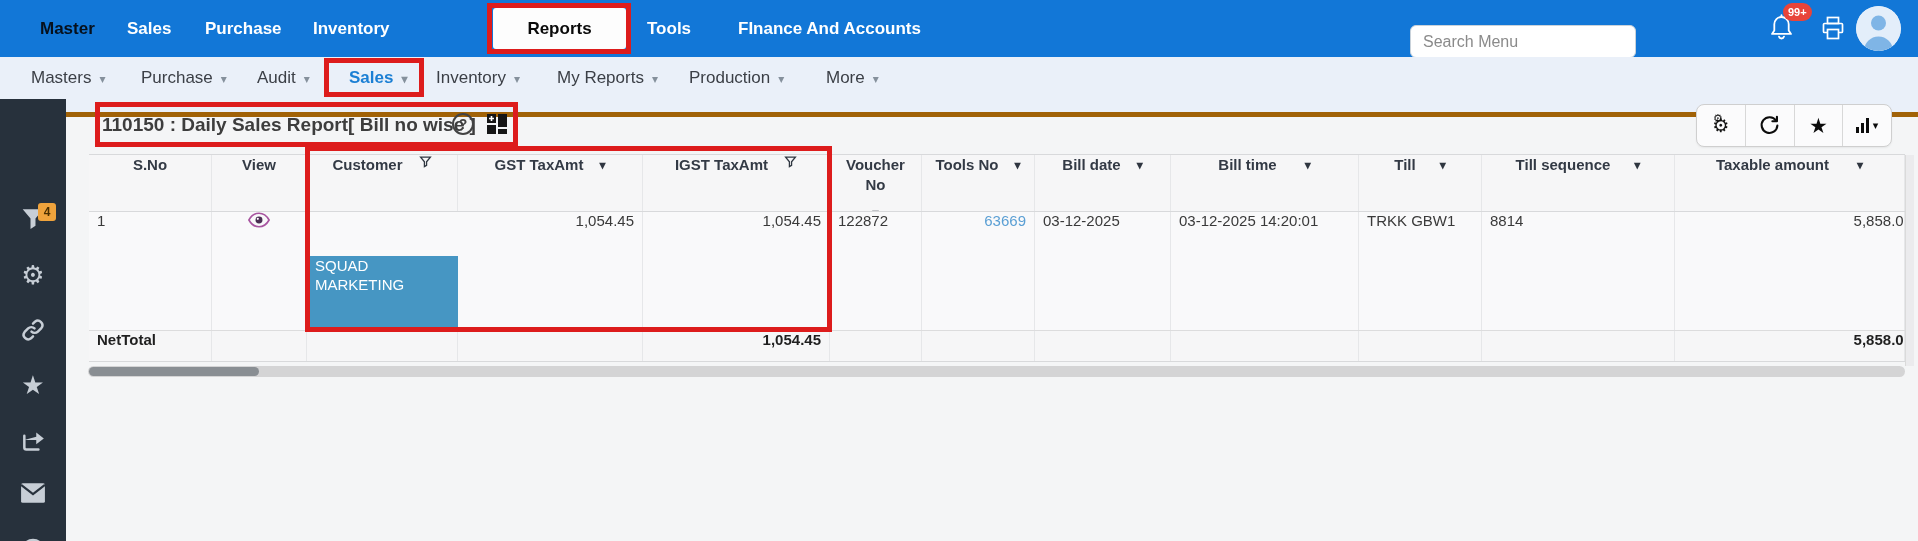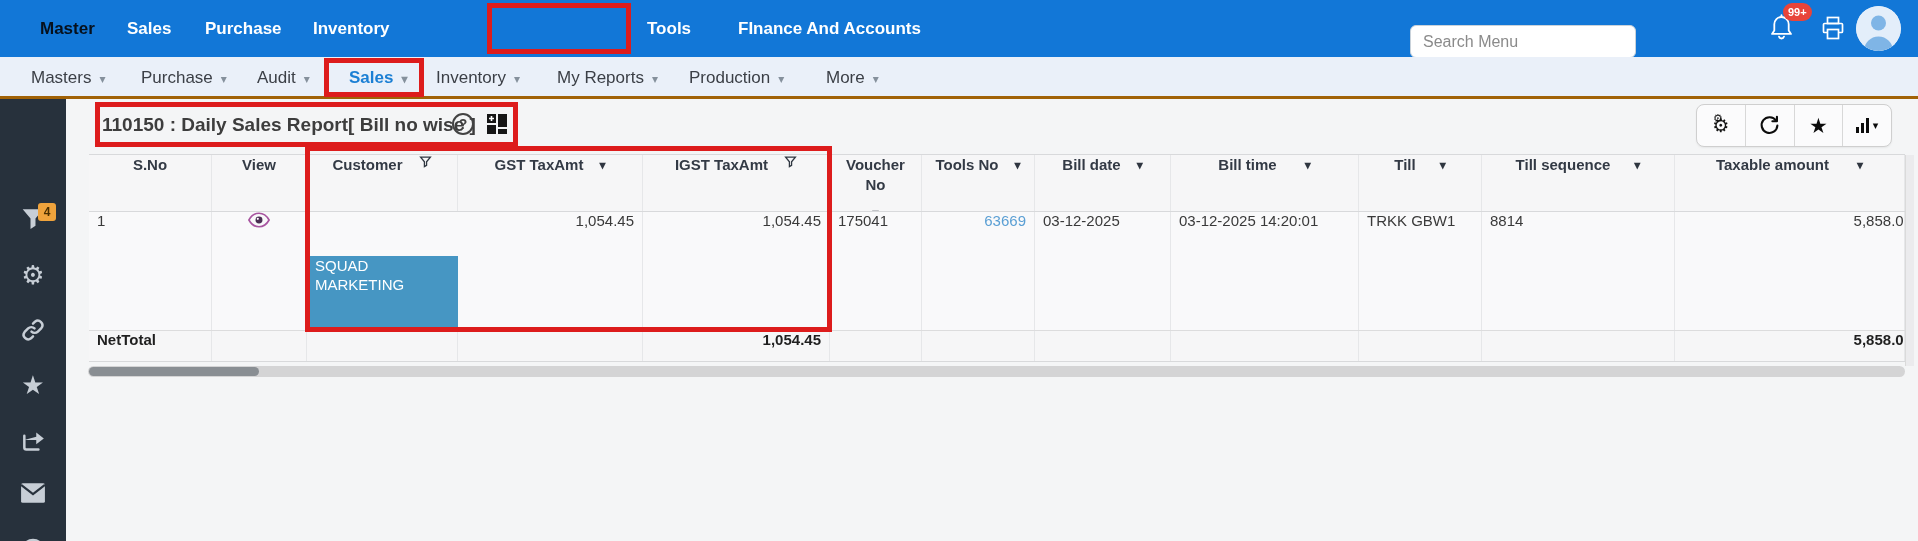--- a/index.html
+++ b/index.html
@@ -12,21 +12,21 @@
   .topitem.master { color:#06101c; }
   .reports-pill { position:absolute; left:493px; top:8px; width:133px; height:41px; background:#fdfdfd; border-radius:3px; text-align:center; line-height:41px; font-size:17px; font-weight:700; color:#0a0a0a; cursor:pointer; }
   .search-box { position:absolute; left:1410px; top:12px; width:226px; height:33px; border:1px solid #c9d2da; border-radius:6px; background:#fff; font-size:16px; color:#333; padding:0 12px; outline:none; font-family:"Liberation Sans", sans-serif;margin-top:13px; }
   .search-box::placeholder { color:#8a8a8a; }
   .bell-wrap { position:absolute; left:1768px; top:13px; width:30px; height:32px; cursor:pointer; }
   .notif-badge { position:absolute; left:1783px; top:3px; height:18px; min-width:27px; padding:0 5px; background:#e8443a; border-radius:9px; color:#fff; font-size:11px; font-weight:700; line-height:18px; text-align:center; }
   .printer-wrap { position:absolute; left:1820px; top:15px; width:28px; height:28px; cursor:pointer; }
   .avatar { position:absolute; left:1856px; top:6px; width:45px; height:45px; border-radius:50%; background:#e3eefa; overflow:hidden; cursor:pointer; }
 
   
-  .subnav { position:absolute; left:0; top:57px; width:1918px; height:42px; background:#eaf0f9; border-bottom:3px solid #a16207; }
+  .subnav { position:absolute; left:0; top:57px; width:1918px; height:60px; background:#eaf0f9; border-bottom:5px solid #a16207; }
   .subitem { position:absolute; top:0; line-height:42px; font-size:17px; color:#3b3f46; cursor:pointer; white-space:nowrap; }
   .subitem .caret { font-size:12px; color:#85909c; margin-left:8px; }
   .subitem.active { color:#1b7fd4; font-weight:700; }
 
   
   .sidebar { position:absolute; left:0; top:99px; width:66px; height:442px; background:#27313c; }
   .sic { position:absolute; left:0; width:66px; display:flex; justify-content:center; cursor:pointer; }
   .gear-glyph { font-size:26px; color:#c7ced6; line-height:26px; }
   .star-glyph { font-size:26px; color:#c7ced6; line-height:26px; }
   .side-badge { position:absolute; left:38px; top:104px; width:18px; height:18px; background:#efa33c; border-radius:3px; color:#4a2f00; font-size:12px; font-weight:700; text-align:center; line-height:18px; }
@@ -82,20 +82,21 @@
 </head>
 <body>
 
 <div id="canvas">
 
   <div class="topbar">
     <span class="topitem master" style="left:40px">Master</span>
     <span class="topitem" style="left:127px">Sales</span>
     <span class="topitem" style="left:205px">Purchase</span>
     <span class="topitem" style="left:313px">Inventory</span>
+    <span class="reports-pill">Reports</span>
     <span class="topitem" style="left:647px">Tools</span>
     <span class="topitem" style="left:738px">FInance And Accounts</span>
 
     <input class="search-box" type="text" placeholder="Search Menu" style="">
 
     <span class="bell-wrap">
       <svg width="27" height="30" viewBox="0 0 27 30">
         <path d="M13.5 4a7.2 7.2 0 0 0-7.2 7.2v6.3l-2.3 3.4h19l-2.3-3.4v-6.3A7.2 7.2 0 0 0 13.5 4z" fill="none" stroke="#ffffff" stroke-width="1.8" stroke-linejoin="round"></path>
         <path d="M11 23.6a2.6 2.6 0 0 0 5 0" fill="none" stroke="#ffffff" stroke-width="1.8" stroke-linecap="round"></path>
         <path d="M13.5 4V2.2" stroke="#ffffff" stroke-width="1.8" stroke-linecap="round"></path>
@@ -272,21 +273,21 @@
       <div class="cell c2 customer-cell">
           <span>SQUAD MARKETING</span>
         </div>
       <div class="cell c3 right">
           <span>1,054.45</span>
         </div>
       <div class="cell c4 right">
           <span>1,054.45</span>
         </div>
       <div class="cell c5">
-          <span>175041</span>
+          <span>122872</span>
         </div>
       <div class="cell c6 right">
           <span class="bill-link">63669</span>
         </div>
       <div class="cell c7">
           <span>03-12-2025</span>
         </div>
       <div class="cell c8">
           <span>03-12-2025 14:20:01</span>
         </div>

